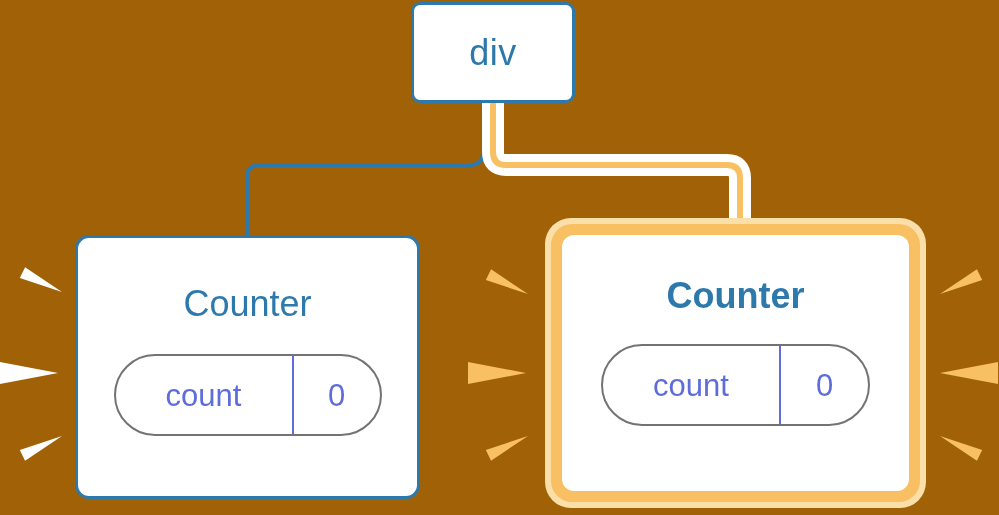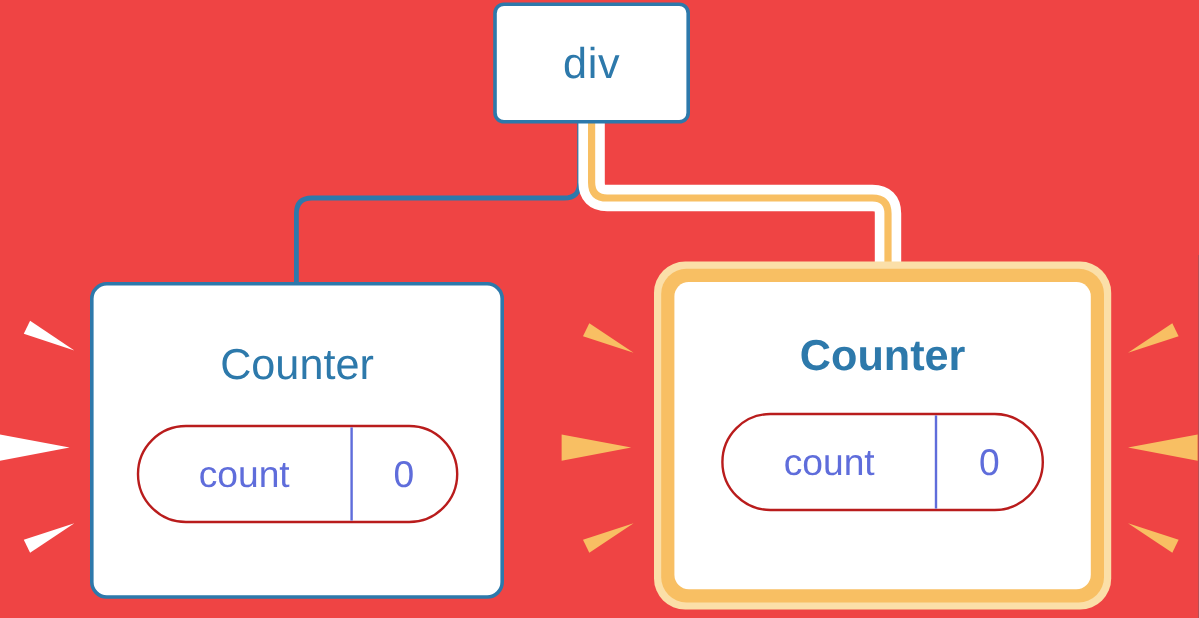--- a/index.html
+++ b/index.html
@@ -4,21 +4,21 @@
 <style>
   html, body {
     margin: 0;
     padding: 0;
     background: #4c6670;
   }
   #stage {
     position: relative;
     width: 999px;
     height: 515px;
-    background: #ef4444;
+    background: #a16207;
     overflow: hidden;
     font-family: "Liberation Sans", sans-serif;
   }
   #wires {
     position: absolute;
     left: 0; top: 0;
     width: 999px;
     height: 515px;
   }
   .node {
@@ -93,21 +93,21 @@
     font-size: 36px;
     color: #2d79ab;
     font-weight: bold;
     margin-top: 43px;
     line-height: 1;
   }
   
   .pill {
     display: flex;
     align-items: stretch;
-    border: 2px solid #b91c1c;
+    border: 2px solid #737373;
     border-radius: 999px;
     height: 78px;
     overflow: hidden;
   }
   #counter-left .pill { margin-top: 32px; width: 264px; }
   #counter-right .pill { margin-top: 30px; width: 265px; }
   .pill-key, .pill-val {
     display: flex;
     align-items: center;
     justify-content: center;

